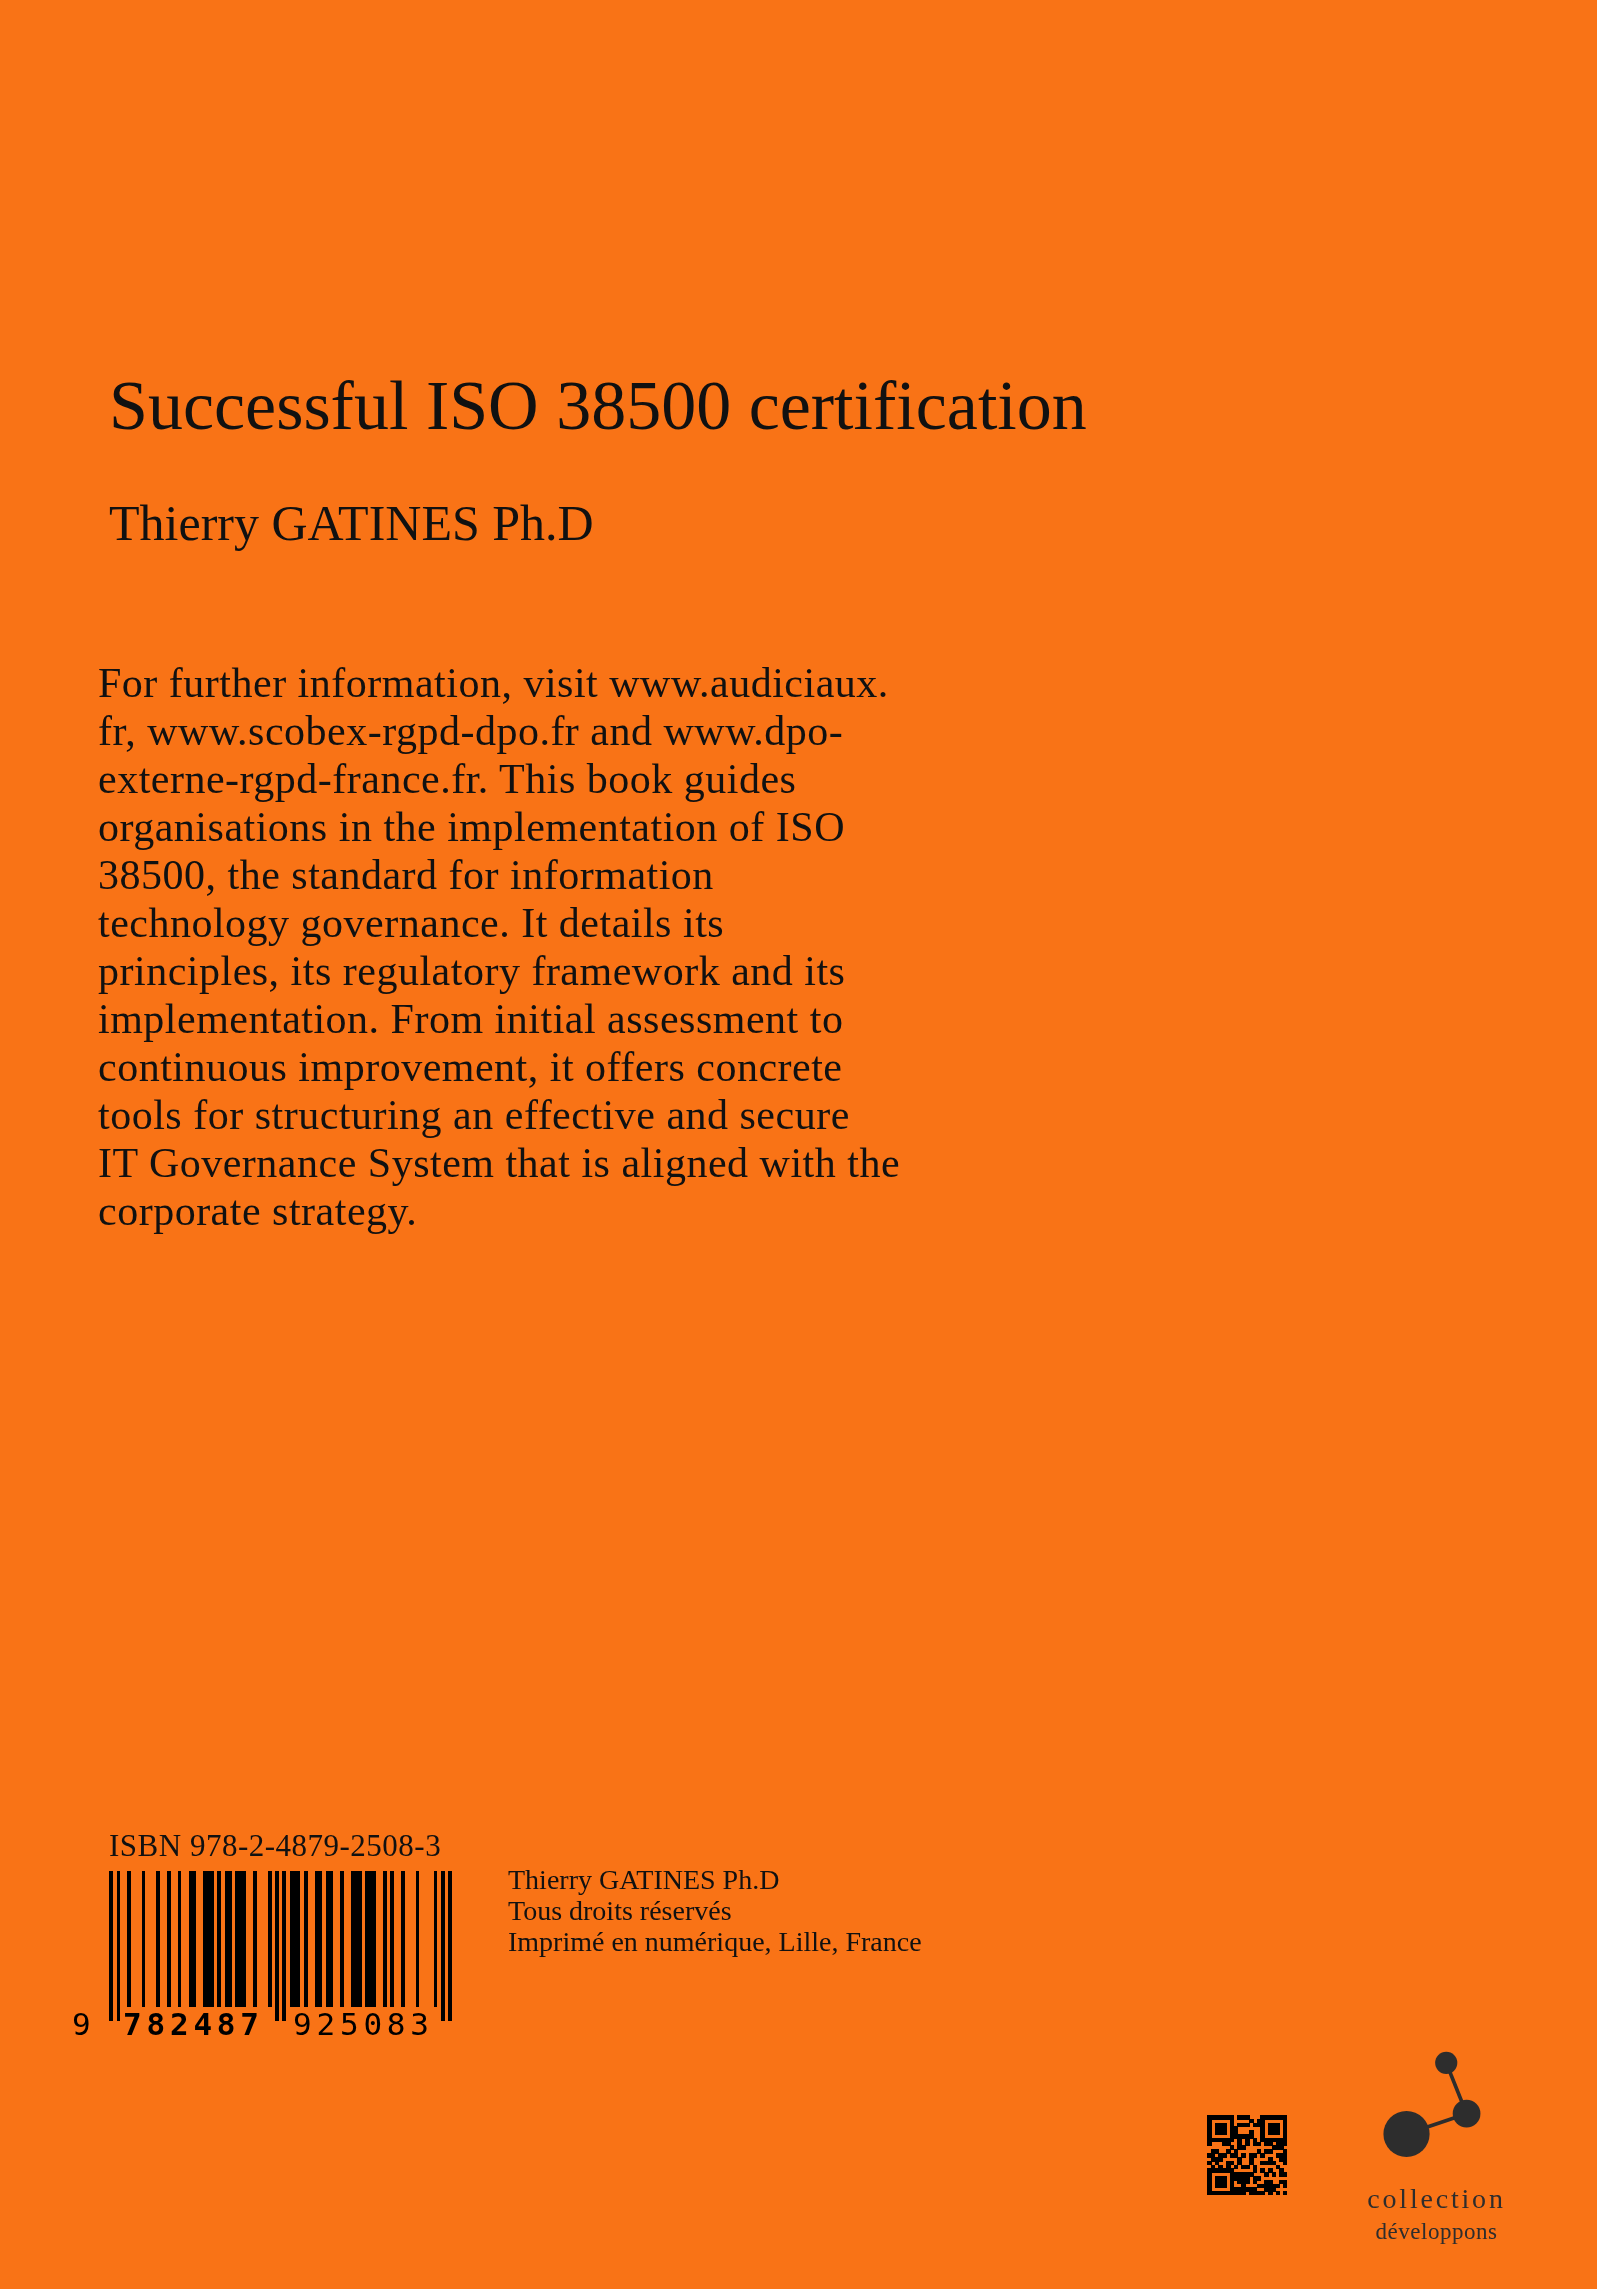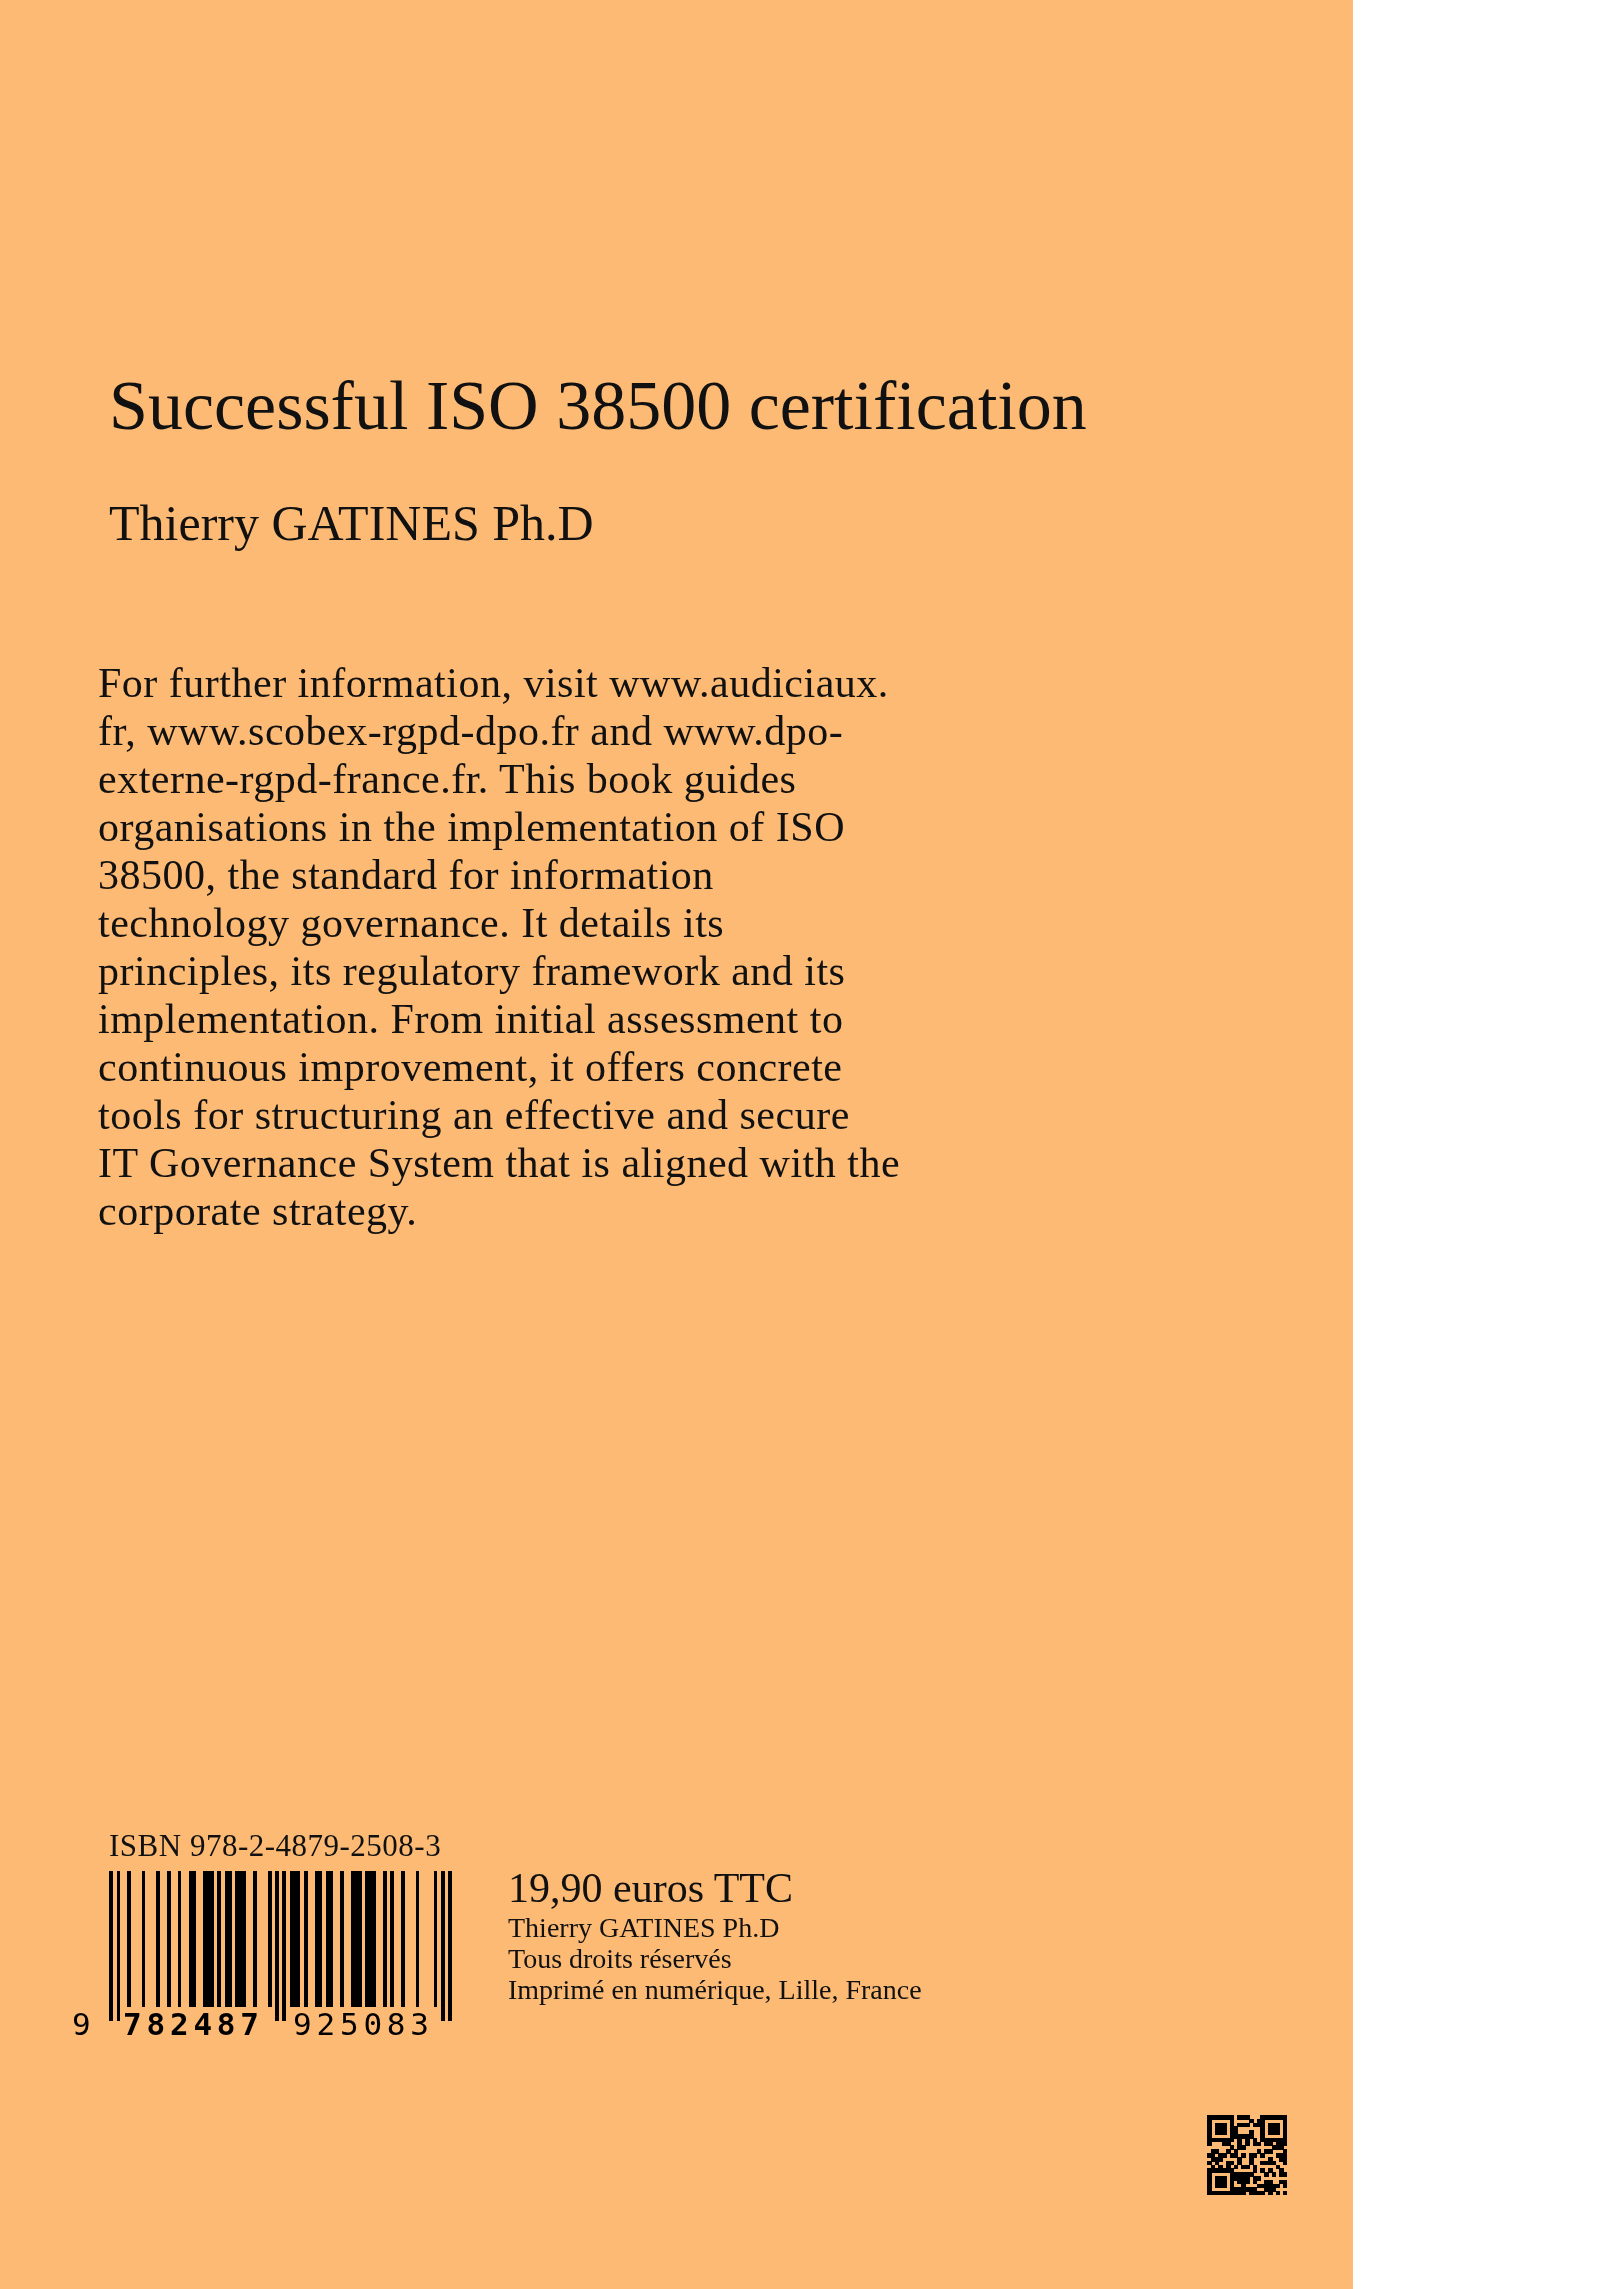--- a/index.html
+++ b/index.html
@@ -1,19 +1,19 @@
 <!DOCTYPE html>
 <html style="font-size:14.8px"><head>
 <meta charset="utf-8">
 <style>
   html,body{margin:0;padding:0;background:#ffffff;}
   #page{
     position:relative;
-    width:1353px;height:2290px;
-    background:#fdba74;
+    width:1597px;height:2290px;
+    background:#f97316;
     overflow:hidden;
     font-family:"Liberation Serif","DejaVu Serif",serif;
     color:#111111;
   }
   .abs{position:absolute;}
   #title{
     left:109px;top:369px;width:1292px;
     font-size:70px;line-height:74px;font-weight:400;
     letter-spacing:0px;
   }
@@ -129,21 +129,20 @@
       <rect x="352.42" y="0" width="4" height="148" fill="#000000"></rect>
       <rect x="360.25" y="0" width="4" height="163" fill="#000000"></rect>
       <rect x="368.08" y="0" width="4" height="163" fill="#000000"></rect>
     </svg>
 
   <div class="abs ean-digit" id="ean-first">9</div>
   <div class="abs ean-digit" id="ean-group1">782487</div>
   <div class="abs ean-digit" id="ean-group2">925083</div>
 
   <div class="abs" id="imprint">
-    <div id="imprint-price">19,90 euros TTC</div>
     <div class="imprint-line">Thierry GATINES Ph.D</div>
     <div class="imprint-line">Tous droits réservés</div>
     <div class="imprint-line">Imprimé en numérique, Lille, France</div>
   </div>
 
   <svg class="abs" id="qr-svg" width="80" height="80" shape-rendering="crispEdges" viewBox="0 0 87 87">
       <rect x="0.00" y="0.00" width="5" height="5" fill="#000000"></rect>
       <rect x="4.14" y="0.00" width="5" height="5" fill="#000000"></rect>
       <rect x="8.29" y="0.00" width="5" height="5" fill="#000000"></rect>
       <rect x="12.43" y="0.00" width="5" height="5" fill="#000000"></rect>

